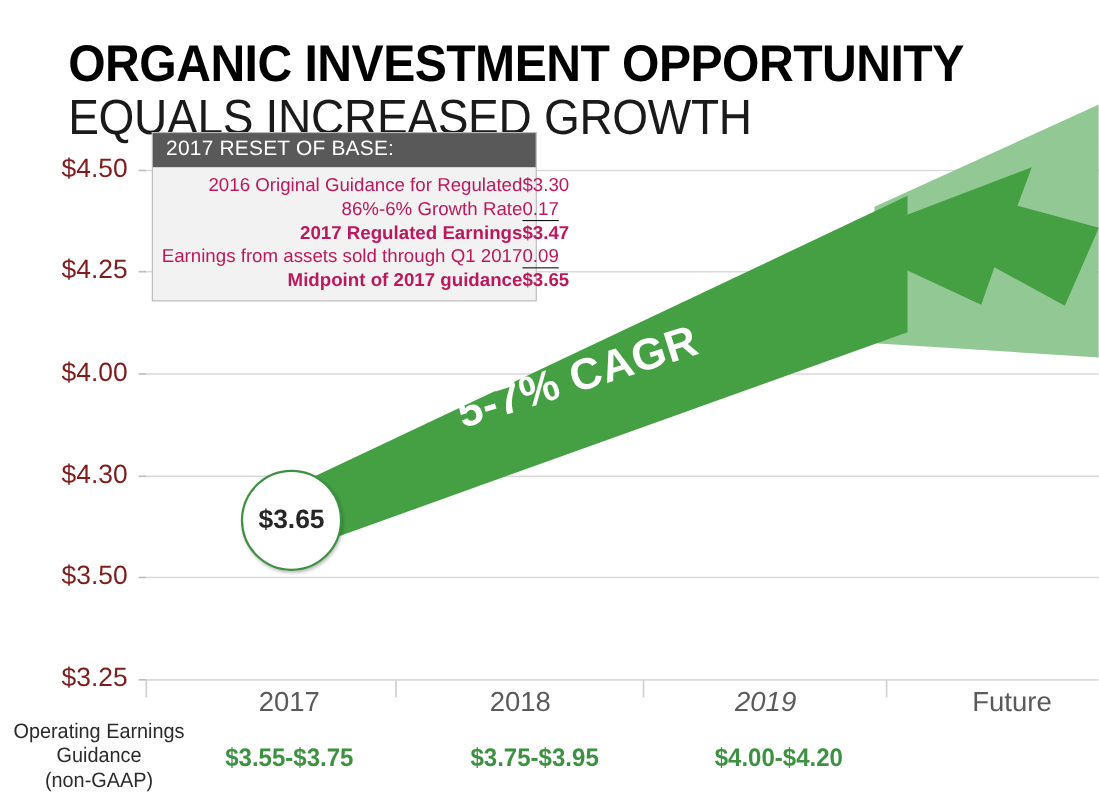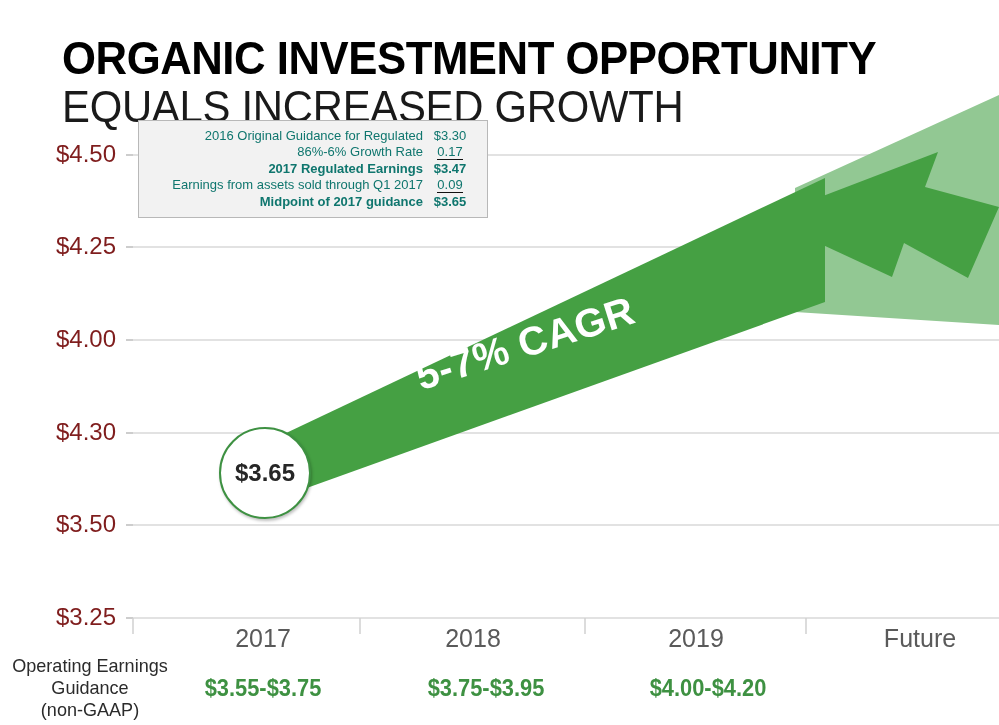--- a/index.html
+++ b/index.html
@@ -144,33 +144,33 @@
     padding: 4px 0 5px 12px;
     letter-spacing: 0.2px;
   }
   #callout-body {
     padding: 6px 10px 8px 8px;
   }
   table.callout-table {
     width: 100%;
     border-collapse: collapse;
     font-family: "Liberation Sans Narrow", "Liberation Sans", sans-serif;
-    font-size: 13px;
-    color: #0f766e;
+    font-size: 17px;
+    color: #be185d;
   }
   table.callout-table td {
     padding: 0.5px 0;
     white-space: nowrap;
   }
   td.c-label {
     text-align: right;
     padding-right: 12px;
   }
   td.c-value {
-    text-align: center;
+    text-align: left;
     width: 54px;
     margin-left: 32px;
   }
   tr.bold td {
     font-weight: 700;
   }
   td.underline span {
     border-bottom: 1px solid #111111;
     padding-bottom: 0px;
     display: inline-block;
@@ -261,20 +261,21 @@
   <div id="y-axis">
     <div class="y-label" style="top:140px">$4.50</div>
     <div class="y-label" style="top:232px">$4.25</div>
     <div class="y-label" style="top:325px">$4.00</div>
     <div class="y-label" style="top:418px">$4.30</div>
     <div class="y-label" style="top:510px">$3.50</div>
     <div class="y-label" style="top:603px">$3.25</div>
   </div>
 
   <div id="callout">
+    <div id="callout-header">2017 RESET OF BASE:</div>
     <div id="callout-body">
       <table class="callout-table">
         <tbody>
           <tr>
             <td class="c-label">2016 Original Guidance for Regulated</td>
             <td class="c-value">$3.30</td>
           </tr>
           <tr>
             <td class="c-label">86%-6% Growth Rate</td>
             <td class="c-value underline"><span>0.17</span></td>
@@ -298,21 +299,21 @@
 
   <div id="cagr-label">5-7% CAGR</div>
 
   <div id="marker-circle">
     <span id="marker-value">$3.65</span>
   </div>
 
   <div id="x-axis">
     <div class="x-label" style="left:183px; width:160px;">2017</div>
     <div class="x-label" style="left:393px; width:160px;">2018</div>
-    <div class="x-label" style="left:616px; width:160px;">2019</div>
+    <div class="x-label" style="left:616px; width:160px;font-style:italic;">2019</div>
     <div class="x-label" style="left:840px; width:160px;">Future</div>
   </div>
 
   <div id="guidance-row">
     <div id="guidance-caption">
       <div>Operating Earnings</div>
       <div>Guidance</div>
       <div>(non-GAAP)</div>
     </div>
     <div class="guidance-value" style="left:183px; width:160px;">$3.55-$3.75</div>

